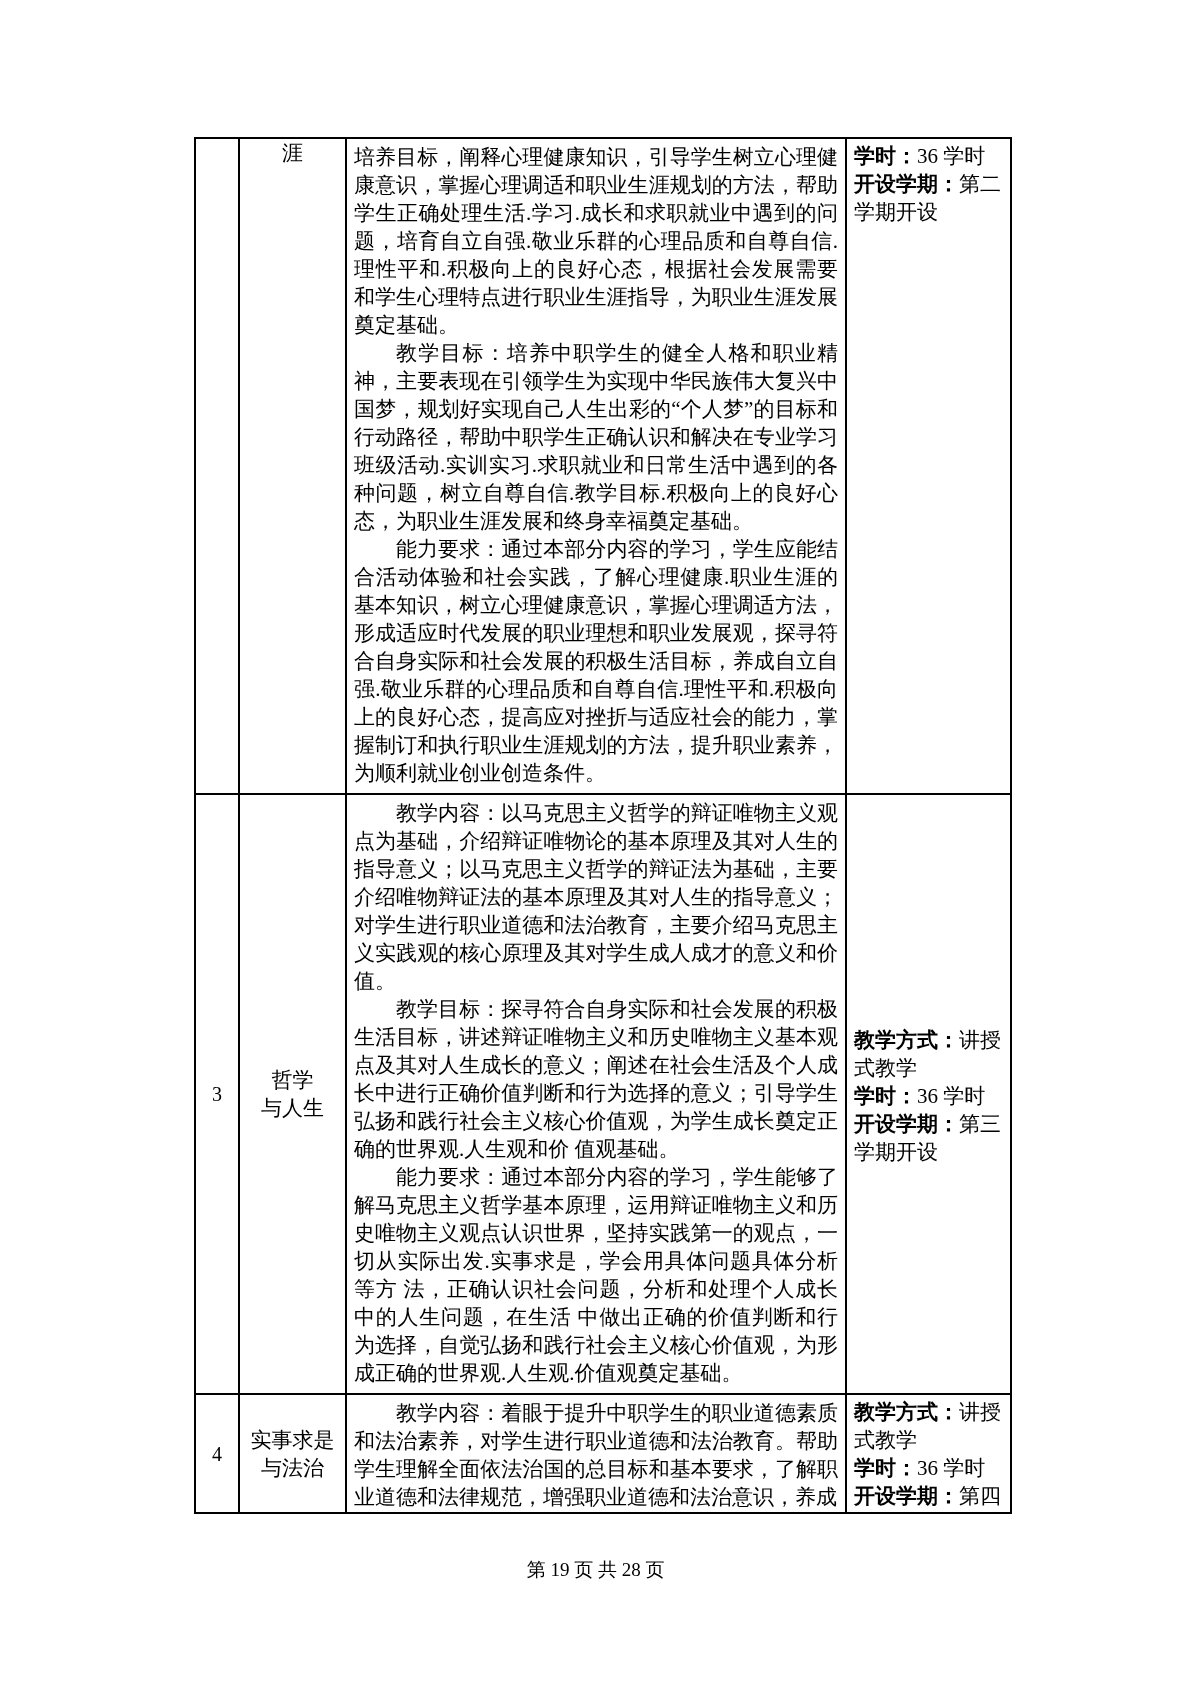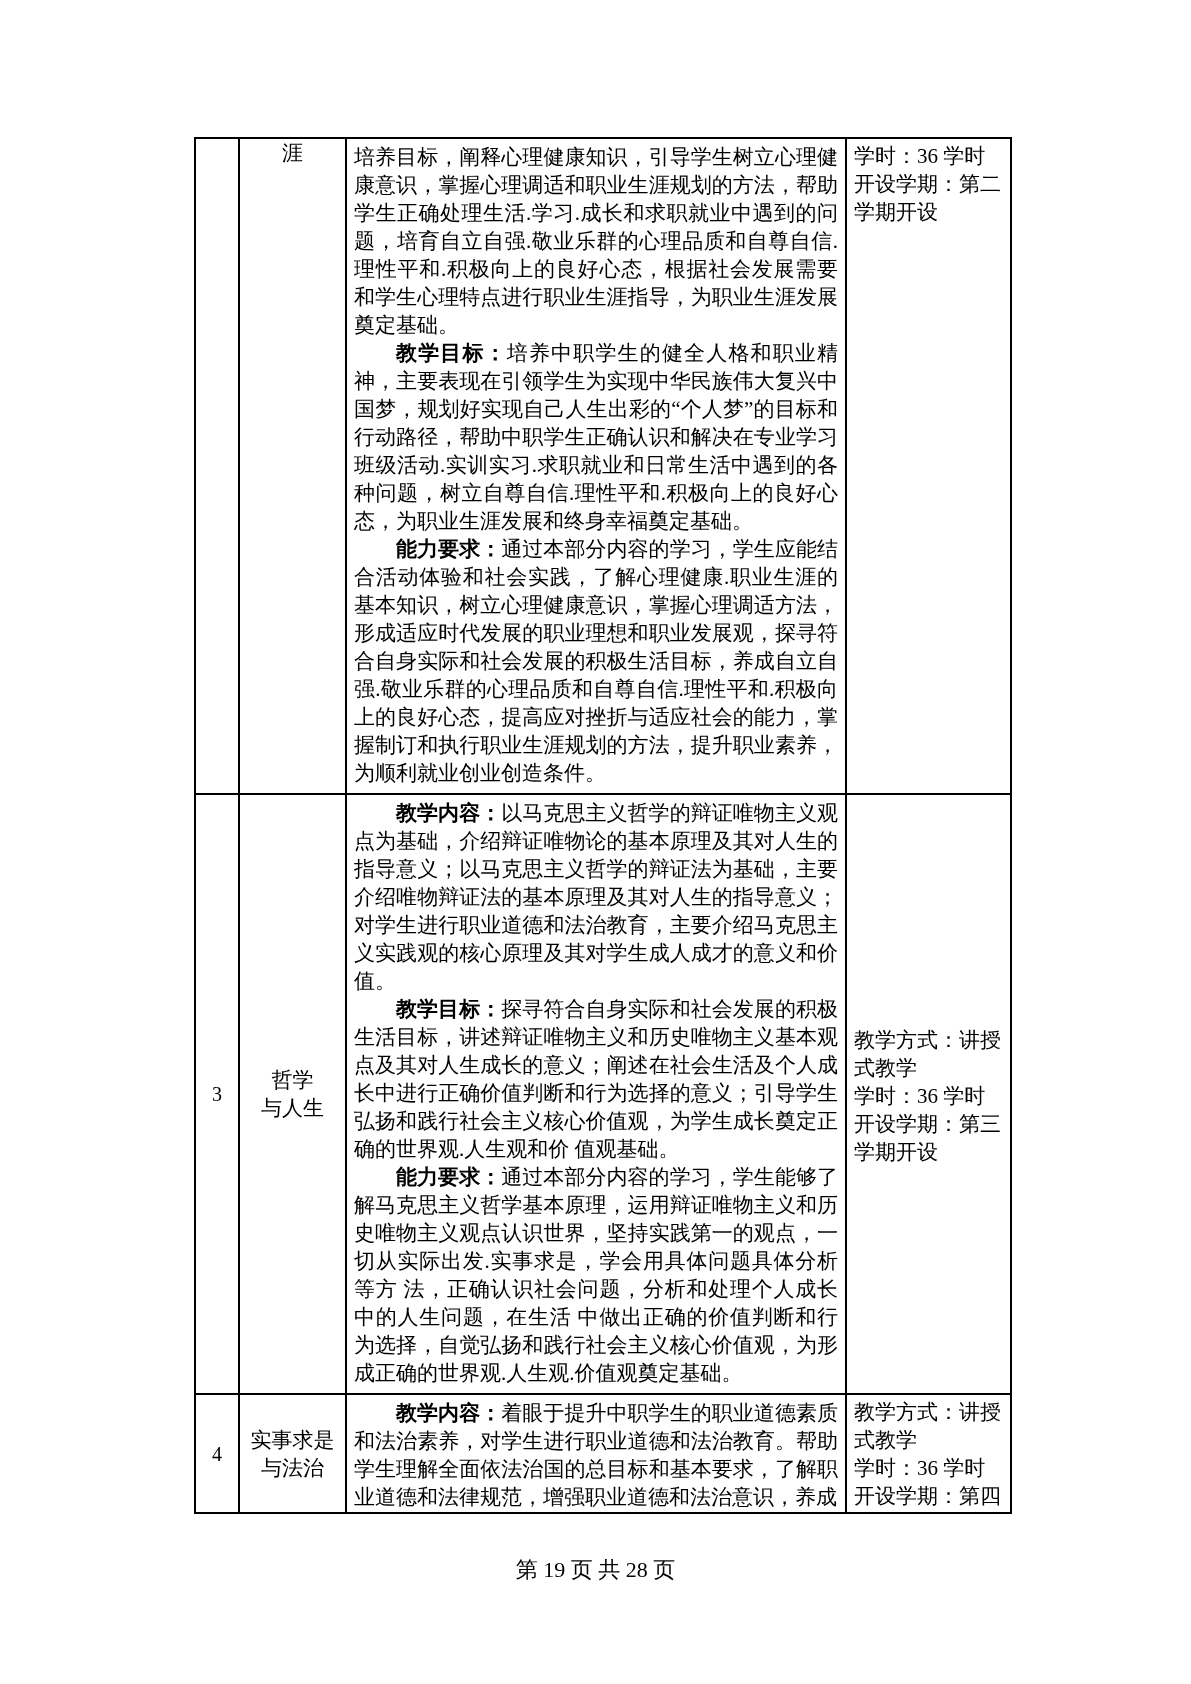--- a/index.html
+++ b/index.html
@@ -39,32 +39,32 @@
   td.name-cell { text-align: center; }
   .name-inner { white-space: pre-line; text-align: center; }
   td.desc-cell { vertical-align: top; }
   .desc-inner {
     padding: 4px 7px 0 7px;
     text-align: justify;
     text-justify: inter-character;
   }
   .desc-inner p { text-indent: 42px; }
   .desc-inner p.no-indent { text-indent: 0; }
-  .plabel { font-weight: 700; }
+  .plabel { font-weight: 400; }
   td.details-cell { }
   .details-inner { padding: 3px 4px 0 7px; }
-  .dline .dlabel { font-weight: 400; }
+  .dline .dlabel { font-weight: 700; }
   .clip-r3 { height: 112px; overflow: hidden; }
   .footer {
     position: absolute;
     left: 0;
     right: 0;
     top: 1557px;
     text-align: center;
-    font-size: 22px;
+    font-size: 19px;
     line-height: 26px;
   }
 </style>
 </head>
 <body>
 
 <div class="page">
 
   <table class="course">
     <colgroup>
@@ -78,21 +78,21 @@
         <tr class="r1">
       <td class="num-cell vtop">
         <span></span>
       </td>
       <td class="name-cell vtop">
         <div class="name-inner">涯</div>
       </td>
       <td class="desc-cell">
         <div class="desc-inner">
           <p class="no-indent"><span class="plabel"></span><span>培养目标，阐释心理健康知识，引导学生树立心理健康意识，掌握心理调适和职业生涯规划的方法，帮助学生正确处理生活.学习.成长和求职就业中遇到的问题，培育自立自强.敬业乐群的心理品质和自尊自信.理性平和.积极向上的良好心态，根据社会发展需要和学生心理特点进行职业生涯指导，为职业生涯发展奠定基础。</span></p>
-          <p><span class="plabel">教学目标：</span><span>培养中职学生的健全人格和职业精神，主要表现在引领学生为实现中华民族伟大复兴中国梦，规划好实现自己人生出彩的“个人梦”的目标和行动路径，帮助中职学生正确认识和解决在专业学习班级活动.实训实习.求职就业和日常生活中遇到的各种问题，树立自尊自信.理性平和.积极向上的良好心态，为职业生涯发展和终身幸福奠定基础。</span></p>
+          <p><span class="plabel">教学目标：</span><span>培养中职学生的健全人格和职业精神，主要表现在引领学生为实现中华民族伟大复兴中国梦，规划好实现自己人生出彩的“个人梦”的目标和行动路径，帮助中职学生正确认识和解决在专业学习班级活动.实训实习.求职就业和日常生活中遇到的各种问题，树立自尊自信.教学目标.积极向上的良好心态，为职业生涯发展和终身幸福奠定基础。</span></p>
           <p><span class="plabel">能力要求：</span><span>通过本部分内容的学习，学生应能结合活动体验和社会实践，了解心理健康.职业生涯的基本知识，树立心理健康意识，掌握心理调适方法，形成适应时代发展的职业理想和职业发展观，探寻符合自身实际和社会发展的积极生活目标，养成自立自强.敬业乐群的心理品质和自尊自信.理性平和.积极向上的良好心态，提高应对挫折与适应社会的能力，掌握制订和执行职业生涯规划的方法，提升职业素养，为顺利就业创业创造条件。</span></p>
         </div>
       </td>
       <td class="details-cell vtop">
         <div class="details-inner">
           <div class="dline"><span class="dlabel">学时：</span><span>36 学时</span></div>
           <div class="dline"><span class="dlabel">开设学期：</span><span>第二学期开设</span></div>
         </div>
       </td>
     </tr>

